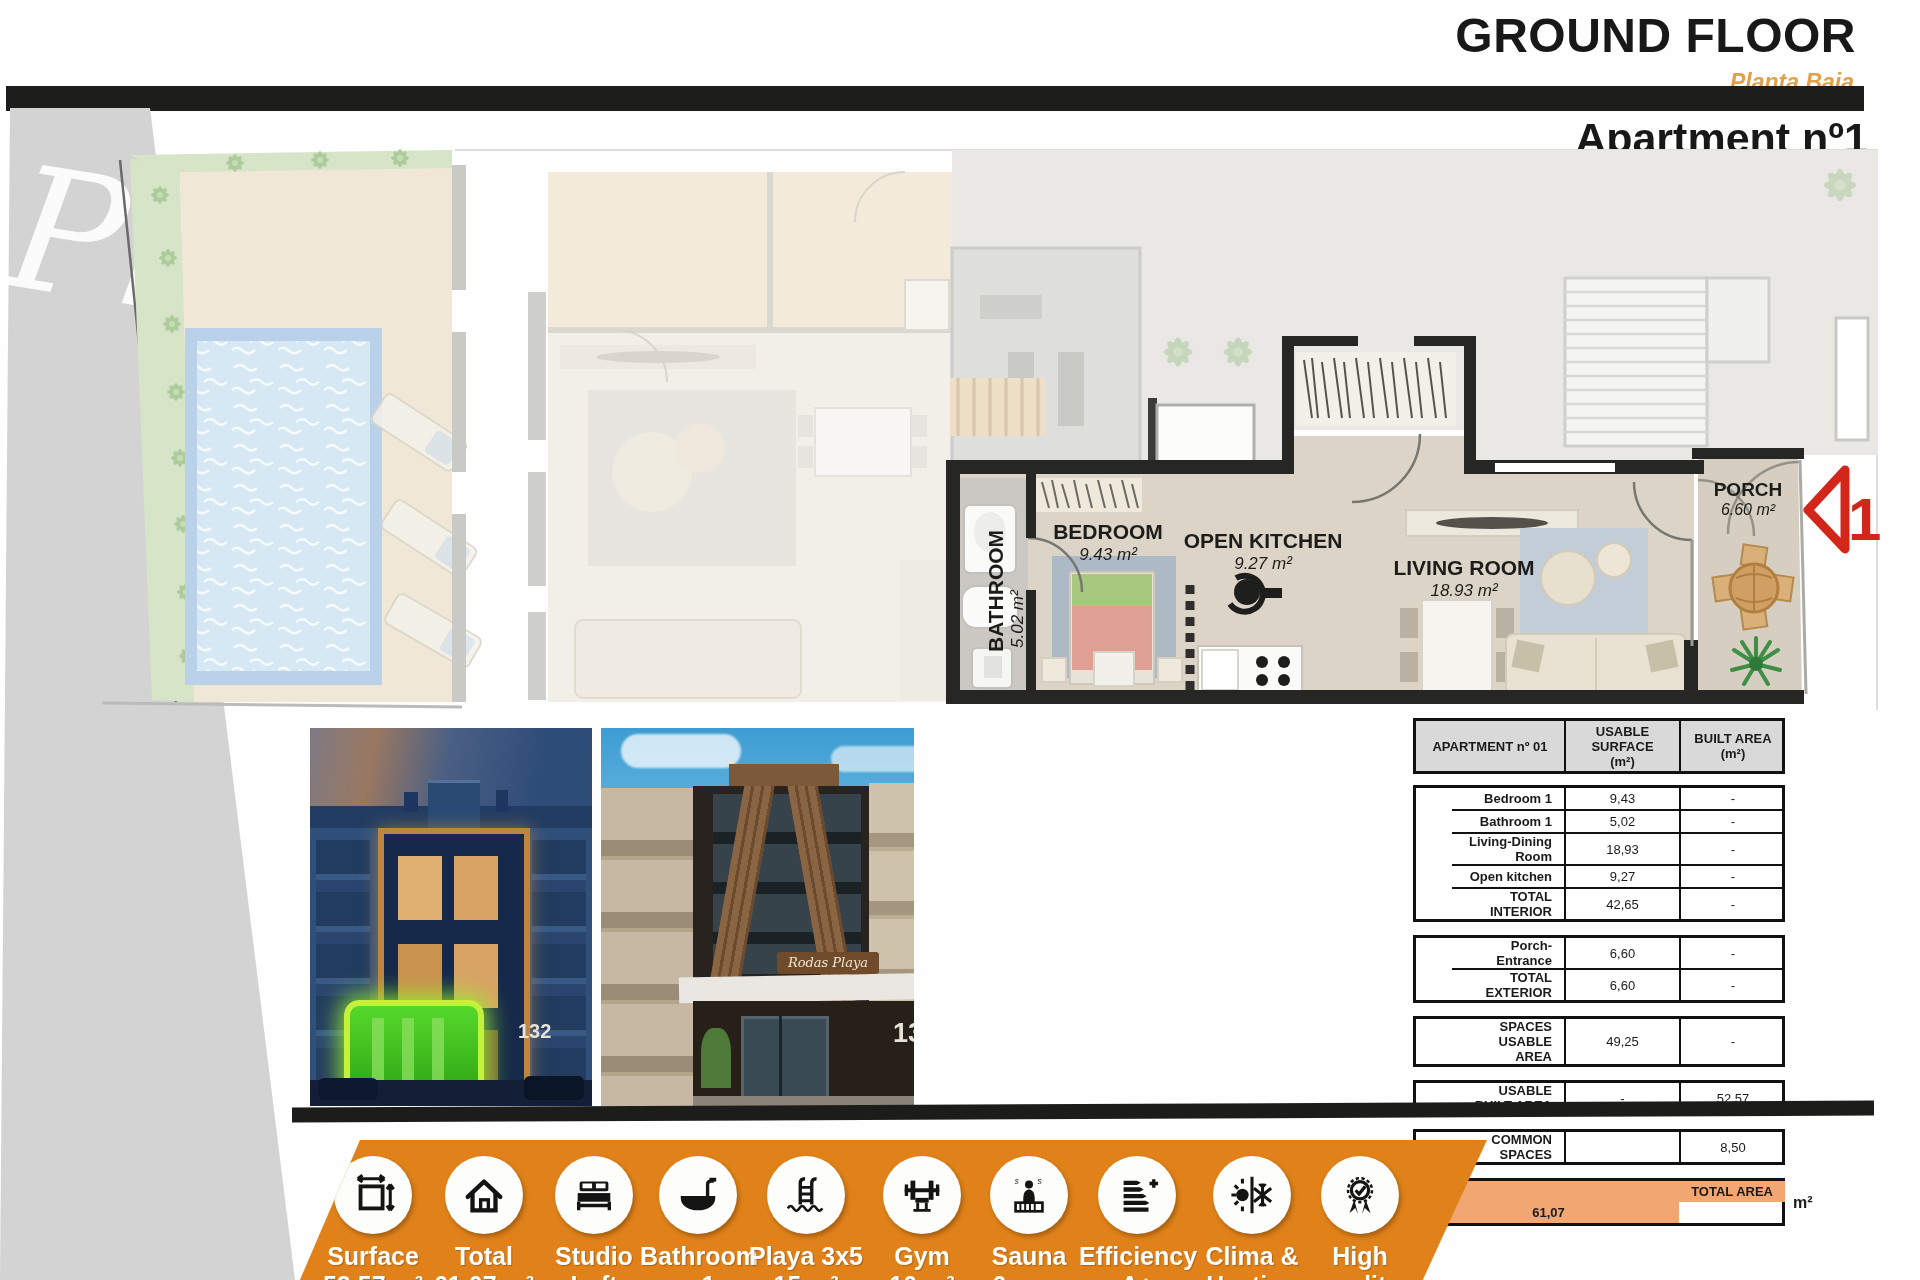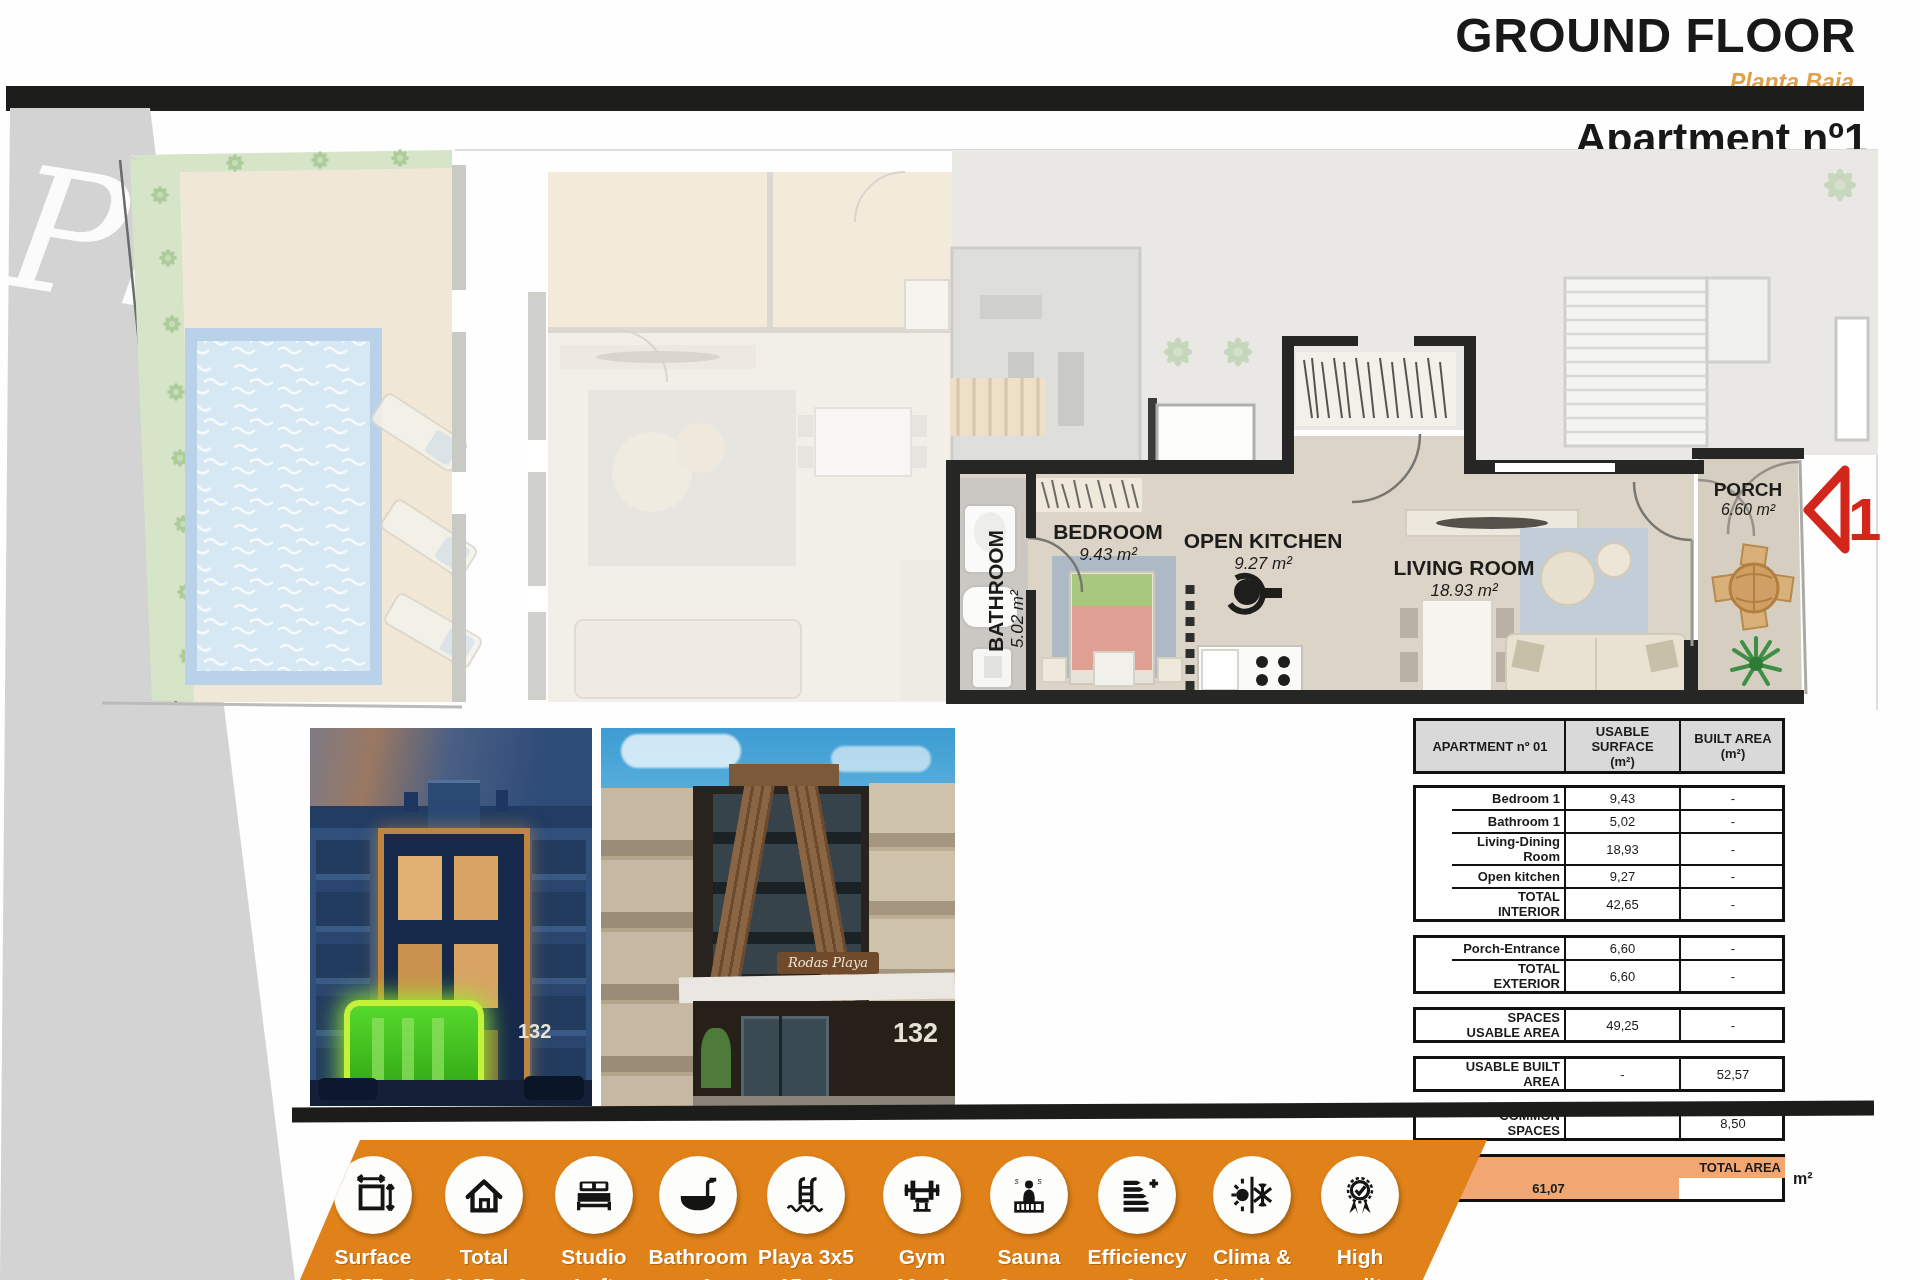--- a/index.html
+++ b/index.html
@@ -12,53 +12,53 @@
   .apt-title{position:absolute;top:114px;right:52px;font-size:43px;font-weight:800;color:#181818;}
   .apt-sub{position:absolute;top:159px;right:64px;font-size:21px;font-style:italic;font-weight:700;color:#DFA14C;}
   
   .side-strip{position:absolute;left:0;top:108px;width:320px;height:1172px;background:#D3D3D3;
               clip-path:polygon(10px 0,150px 0,295px 1172px,0 1172px);}
   .watermark{position:absolute;left:10px;top:140px;font-family:"DejaVu Serif",serif;font-style:italic;
              font-size:170px;color:#fff;opacity:.92;transform:rotate(9deg);user-select:none;}
   
   .photo{position:absolute;overflow:hidden;}
   .ph1{left:310px;top:728px;width:282px;height:378px;background:#31517C;}
-  .ph2{left:601px;top:728px;width:354px;height:378px;background:#0369a1;}
+  .ph2{left:601px;top:728px;width:313px;height:378px;background:#0369a1;}
   .abs{position:absolute;}
   .ph-num{font-weight:700;color:#E6E2D6;}
   .green-box{position:absolute;left:34px;top:272px;width:128px;height:90px;border-radius:15px;
              background:linear-gradient(180deg,#56D82C,#2FA513);border:6px solid #C3F23A;
              box-shadow:0 0 22px 5px rgba(150,240,45,.85);}
   .green-box i{position:absolute;top:12px;bottom:12px;width:12px;background:#8FE060;opacity:.75;}
   .sign{position:absolute;left:176px;top:224px;width:102px;height:22px;background:#6F4B2B;border-radius:3px;
         color:#F0E6D2;font-size:13px;font-style:italic;font-family:"DejaVu Serif",serif;text-align:center;line-height:22px;}
   
   .tbl{position:absolute;left:1413px;top:718px;width:372px;font-size:13px;}
   .tgrid{display:grid;grid-template-columns:148px 115px 106px;background:#fff;border:3px solid #111;}
   .thead{background:#D9D9D9;}
   .thead .c{display:flex;flex-direction:column;justify-content:center;align-items:center;height:50px;
             font-weight:700;text-align:center;line-height:15px;}
-  .c{border-left:2px solid #111;padding:0 4px;display:flex;align-items:center;justify-content:center;min-height:21px;}
+  .c{border-left:2px solid #111;padding:0 12px;display:flex;align-items:center;justify-content:center;min-height:21px;}
   .c:first-child{border-left:none;}
   .tr{display:contents;}
   .tr .c{border-top:2px solid #111;}
   .tr:first-child .c{border-top:none;}
   .lab{justify-content:flex-end;text-align:right;font-weight:700;margin-left:36px;}
   .grp{margin-top:13px;}
   .orange-row .c{background:#F2A671;}
   .orange-row .lab{grid-column:1 / span 2;}
   .m2-note{position:absolute;left:380px;top:3px;font-size:16px;font-weight:700;}
   
   .bot-bar{position:absolute;left:292px;top:1104px;width:1582px;height:15px;background:#1C1C1A;transform:rotate(-.25deg);}
   .feat-strip{position:absolute;left:295px;top:1140px;width:1200px;height:170px;background:#E08219;
               clip-path:polygon(65px 0,1192px 0,1114px 170px,-8px 170px);}
   .feat{position:absolute;width:116px;text-align:center;top:0;}
   .feat .disc{width:78px;height:78px;margin:16px auto 0;background:#FDFDFB;border-radius:50%;
               box-shadow:2px 3px 4px rgba(60,30,0,.35);display:flex;align-items:center;justify-content:center;}
-  .feat .l1,.feat .l2{color:#fff;font-weight:800;font-size:21px;line-height:29px;text-shadow:1px 1px 1px rgba(100,50,0,.4);}
+  .feat .l1,.feat .l2{color:#fff;font-weight:800;font-size:25px;line-height:29px;text-shadow:1px 1px 1px rgba(100,50,0,.4);}
   .feat .l1{margin-top:8px;}
 </style>
 </head>
 <body>
 
 <div class="page">
 
   <div class="gf-title">GROUND FLOOR</div>
   <div class="gf-sub">Planta Baja</div>
   <div class="top-bar"></div>

